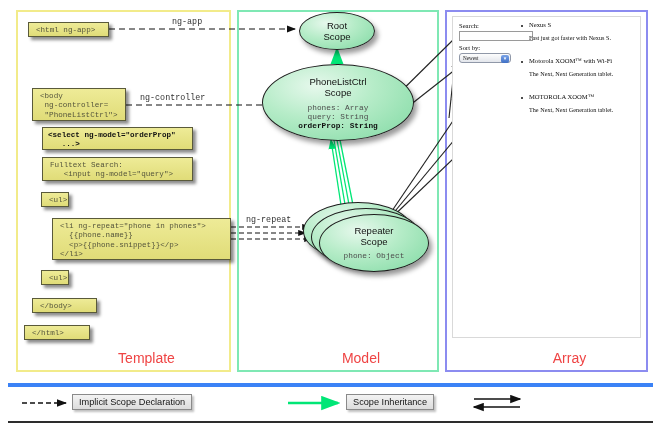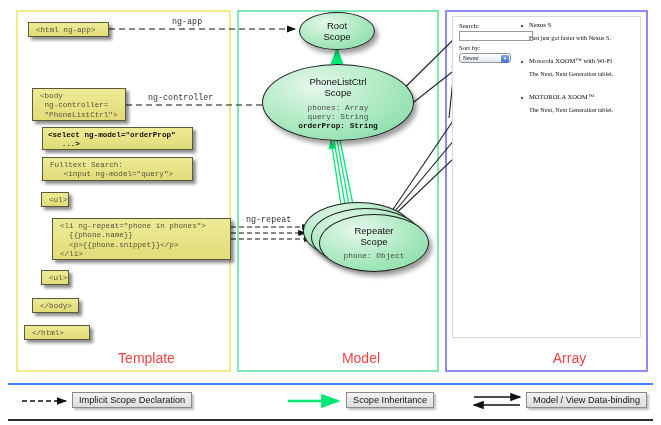--- a/index.html
+++ b/index.html
@@ -56,21 +56,21 @@
           font-size:6.6px;color:#0a0a0a;white-space:nowrap;}
   .v-snip{position:absolute;font-family:"Liberation Serif","DejaVu Serif",serif;
           font-size:6.2px;color:#111;white-space:nowrap;}
 
   
   .edge-label{position:absolute;font-family:"Liberation Mono","DejaVu Sans Mono",monospace;
               font-size:8.4px;color:#333;white-space:nowrap;}
 
   
   #legend{position:absolute;left:8px;top:383px;width:645px;height:34px;
-          border-top:2px solid #3b82f6;border-bottom:2px solid #2d2d2d;}
+          border-top:4px solid #3b82f6;border-bottom:2px solid #2d2d2d;}
   .leg-box{position:absolute;border:1px solid #8a8a8a;
            background:linear-gradient(to bottom,#f3f3f3,#dcdcdc);
            box-shadow:2px 2px 2px rgba(0,0,0,.25);
            font-size:9.2px;color:#141414;padding:2px 6px;white-space:nowrap;
            box-sizing:border-box;}
   svg{position:absolute;left:0;top:0;pointer-events:none;}
 </style>
 </head>
 <body>
 
@@ -118,21 +118,21 @@
     <line x1="470" y1="58" x2="386" y2="124" stroke="#222" stroke-width="1.1" marker-end="url(#ah-black-s)"></line>
     <line x1="452" y1="100" x2="519" y2="35" stroke="#222" stroke-width="1.1" marker-end="url(#ah-black-s)"></line>
     <line x1="449" y1="118" x2="455" y2="60" stroke="#222" stroke-width="1.1" marker-end="url(#ah-black-s)"></line>
 
     <line x1="385" y1="224" x2="520" y2="95" stroke="#222" stroke-width="1.1" marker-end="url(#ah-black-s)"></line>
     <line x1="381" y1="228" x2="519" y2="62" stroke="#222" stroke-width="1.1" marker-end="url(#ah-black-s)"></line>
     <line x1="377" y1="233" x2="516" y2="28" stroke="#222" stroke-width="1.1" marker-end="url(#ah-black-s)"></line>
   </svg>
 
   <div class="edge-label" style="left:172px;top:17px;">ng-app</div>
-  <div class="edge-label" style="left:148px;top:93px;">ng-controller</div>
+  <div class="edge-label" style="left:140px;top:93px;">ng-controller</div>
   <div class="edge-label" style="left:246px;top:215px;">ng-repeat</div>
 
   <div class="codebox dim" style="left:28px;top:22px;width:81px;height:15px;">&lt;html ng-app&gt;</div>
 
   <div class="codebox dim" style="left:32px;top:88px;width:94px;height:33px;">&lt;body
  ng-controller=
  "PhoneListCtrl"&gt;</div>
 
   <div class="codebox bold" style="left:42px;top:127px;width:151px;height:23px;">&lt;select ng-model="orderProp"
    ...&gt;</div>
@@ -142,21 +142,21 @@
 
   <div class="codebox dim" style="left:41px;top:192px;width:28px;height:15px;">&lt;ul&gt;</div>
 
   <div class="codebox dim" style="left:52px;top:218px;width:179px;height:42px;">&lt;li ng-repeat="phone in phones"&gt;
   {{phone.name}}
   &lt;p&gt;{{phone.snippet}}&lt;/p&gt;
 &lt;/li&gt;</div>
 
   <div class="codebox dim" style="left:41px;top:270px;width:28px;height:15px;">&lt;ul&gt;</div>
 
-  <div class="codebox dim" style="left:32px;top:298px;width:47px;height:15px;">&lt;/body&gt;</div>
+  <div class="codebox dim" style="left:32px;top:298px;width:65px;height:15px;">&lt;/body&gt;</div>
 
   <div class="codebox dim" style="left:24px;top:325px;width:66px;height:15px;">&lt;/html&gt;</div>
 
   <div class="ellipse" style="left:299px;top:12px;width:76px;height:38px;">
     <div class="ell-text ell-title" style="top:7px;">Root</div>
     <div class="ell-text ell-title" style="top:18px;">Scope</div>
   </div>
 
   <div class="ellipse" style="left:262px;top:64px;width:152px;height:77px;">
     <div class="ell-text ell-title" style="top:11px;">PhoneListCtrl</div>
@@ -213,16 +213,15 @@
       <line x1="14" y1="16" x2="58" y2="16" stroke="#111" stroke-width="1.3" stroke-dasharray="5,3" marker-end="url(#lg-black)"></line>
 
       <line x1="280" y1="16" x2="330" y2="16" stroke="#00e676" stroke-width="2.4" marker-end="url(#lg-green)"></line>
 
       <line x1="466" y1="12" x2="512" y2="12" stroke="#111" stroke-width="1.4" marker-end="url(#lg-black)"></line>
       <line x1="466" y1="20" x2="512" y2="20" stroke="#111" stroke-width="1.4" marker-start="url(#lg-black-l)"></line>
     </svg>
 
     <div class="leg-box" style="left:64px;top:7px;">Implicit Scope Declaration</div>
     <div class="leg-box" style="left:338px;top:7px;">Scope Inheritance</div>
-    <div class="leg-box" style="left:518px;top:7px;">Model / View Data-binding</div>
   </div>
 
 </div>
 
 </body></html>

